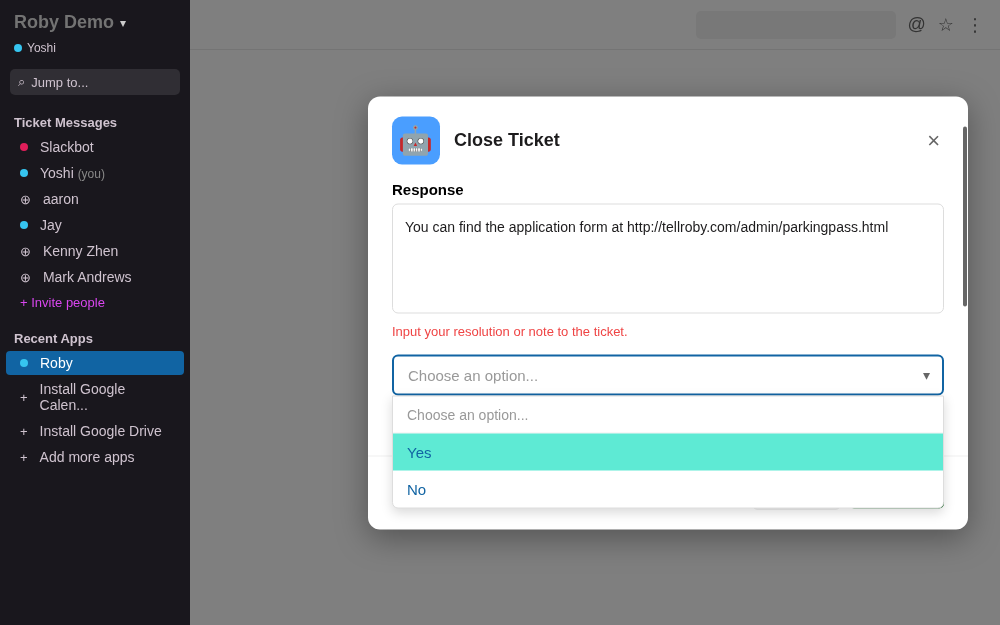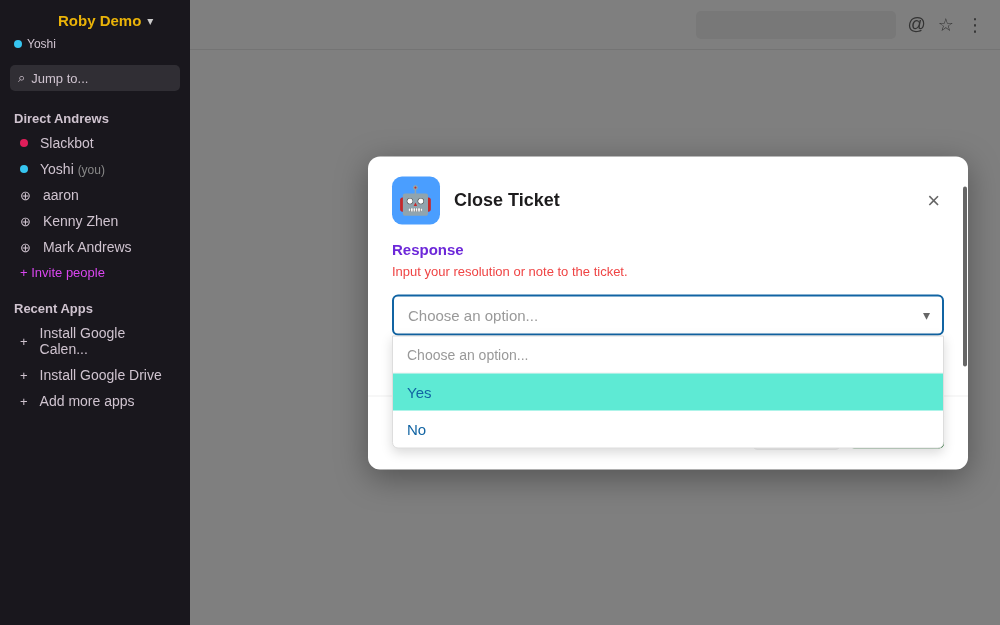--- a/index.html
+++ b/index.html
@@ -25,24 +25,23 @@
     }
 
     .sidebar-header {
       padding: 12px 14px 8px;
       display: flex;
       align-items: center;
       gap: 6px;
     }
 
     .workspace-name {
-      font-size: 15px;
+      font-size: 18px;
       font-weight: 700;
-      color: #eab308;
-      margin-left: 44px;
+      color: #737373;
     }
 
     .workspace-chevron {
       color: #ccc;
       font-size: 12px;
     }
 
     .sidebar-user {
       font-size: 12px;
       color: #cfc3cf;
@@ -214,21 +213,21 @@
       line-height: 1;
     }
 
     .modal-body {
       padding: 0 24px 20px;
     }
 
     .field-label {
       font-size: 15px;
       font-weight: 600;
-      color: #6d28d9;
+      color: #000000;
       margin-bottom: 6px;
     }
 
     .response-textarea {
       width: 100%;
       height: 110px;
       border: 1px solid #ddd;
       border-radius: 6px;
       padding: 12px;
       font-size: 14px;
@@ -390,49 +389,57 @@
   </div>
   <div class="sidebar-user">
     <span class="status-dot"></span>
     <span>Yoshi</span>
   </div>
   <div class="jump-to">
     <span>⌕</span>
     <span>Jump to...</span>
   </div>
 
-  <div class="section-header">Direct Andrews</div>
+  <div class="section-header">Ticket Messages</div>
 
   <div class="sidebar-item">
     <span class="item-dot" style="background:#e01e5a;"></span>
     <span>Slackbot</span>
   </div>
   <div class="sidebar-item">
     <span class="item-dot" style="background:#36c5f0;"></span>
     <span>Yoshi <span style="color:#888;font-size:12px;">(you)</span></span>
   </div>
   <div class="sidebar-item">
     <span class="item-icon">⊕</span>
     <span>aaron</span>
   </div>
   <div class="sidebar-item">
+    <span class="item-dot" style="background:#36c5f0;"></span>
+    <span>Jay</span>
+  </div>
+  <div class="sidebar-item">
     <span class="item-icon">⊕</span>
     <span>Kenny Zhen</span>
   </div>
   <div class="sidebar-item">
     <span class="item-icon">⊕</span>
     <span>Mark Andrews</span>
   </div>
 
   <div class="invite-people">
     <span>+ Invite people</span>
   </div>
 
   <div class="section-header sidebar-apps-section">Recent Apps</div>
 
+  <div class="sidebar-item active">
+    <span class="item-dot" style="background:#36c5f0;"></span>
+    <span>Roby</span>
+  </div>
   <div class="sidebar-item">
     <span style="font-size:13px;color:#cfc3cf;">+</span>
     <span>Install Google Calen...</span>
   </div>
   <div class="sidebar-item">
     <span style="font-size:13px;color:#cfc3cf;">+</span>
     <span>Install Google Drive</span>
   </div>
   <div class="sidebar-item">
     <span style="font-size:13px;color:#cfc3cf;">+</span>
@@ -460,20 +467,21 @@
   <div class="modal-header">
     <div class="modal-icon">
       <span style="font-size:28px;">🤖</span>
     </div>
     <span class="modal-title">Close Ticket</span>
     <button class="modal-close">×</button>
   </div>
 
   <div class="modal-body">
     <div class="field-label">Response</div>
+    <textarea class="response-textarea" style="">You can find the application form at http://tellroby.com/admin/parkingpass.html</textarea>
     <div class="field-hint">Input your resolution or note to the ticket.</div>
 
 
     <div class="select-wrapper">
       <select class="select-box">
         <option value="">Choose an option...</option>
         <option value="yes">Yes</option>
         <option value="no">No</option>
       </select>
       <span class="select-chevron">▾</span>

